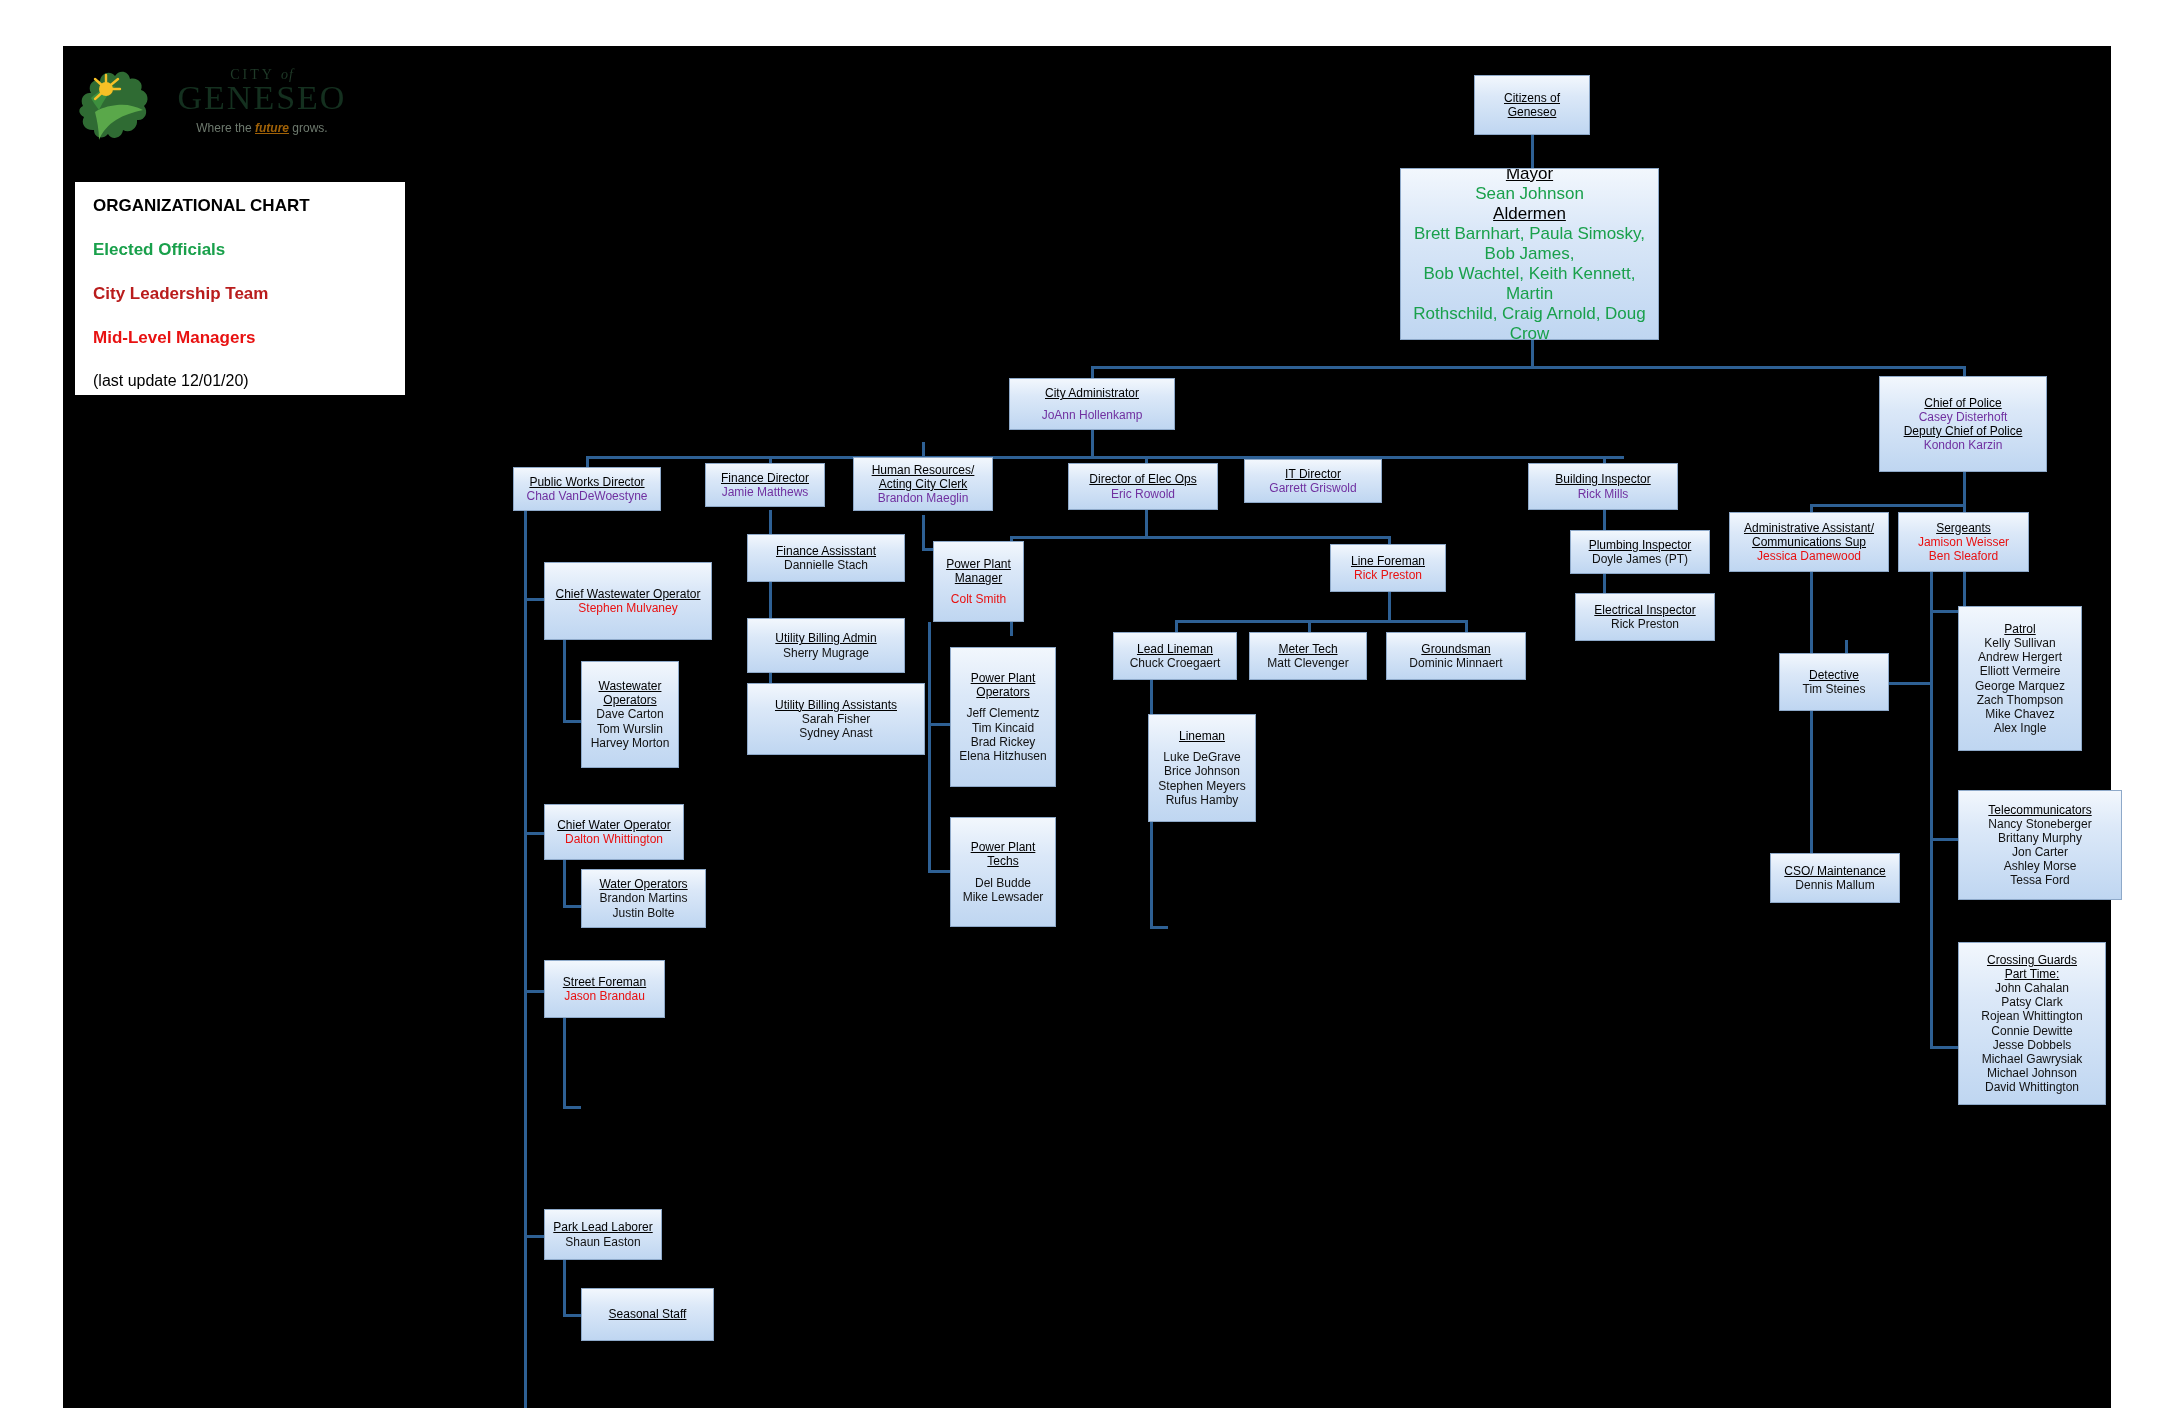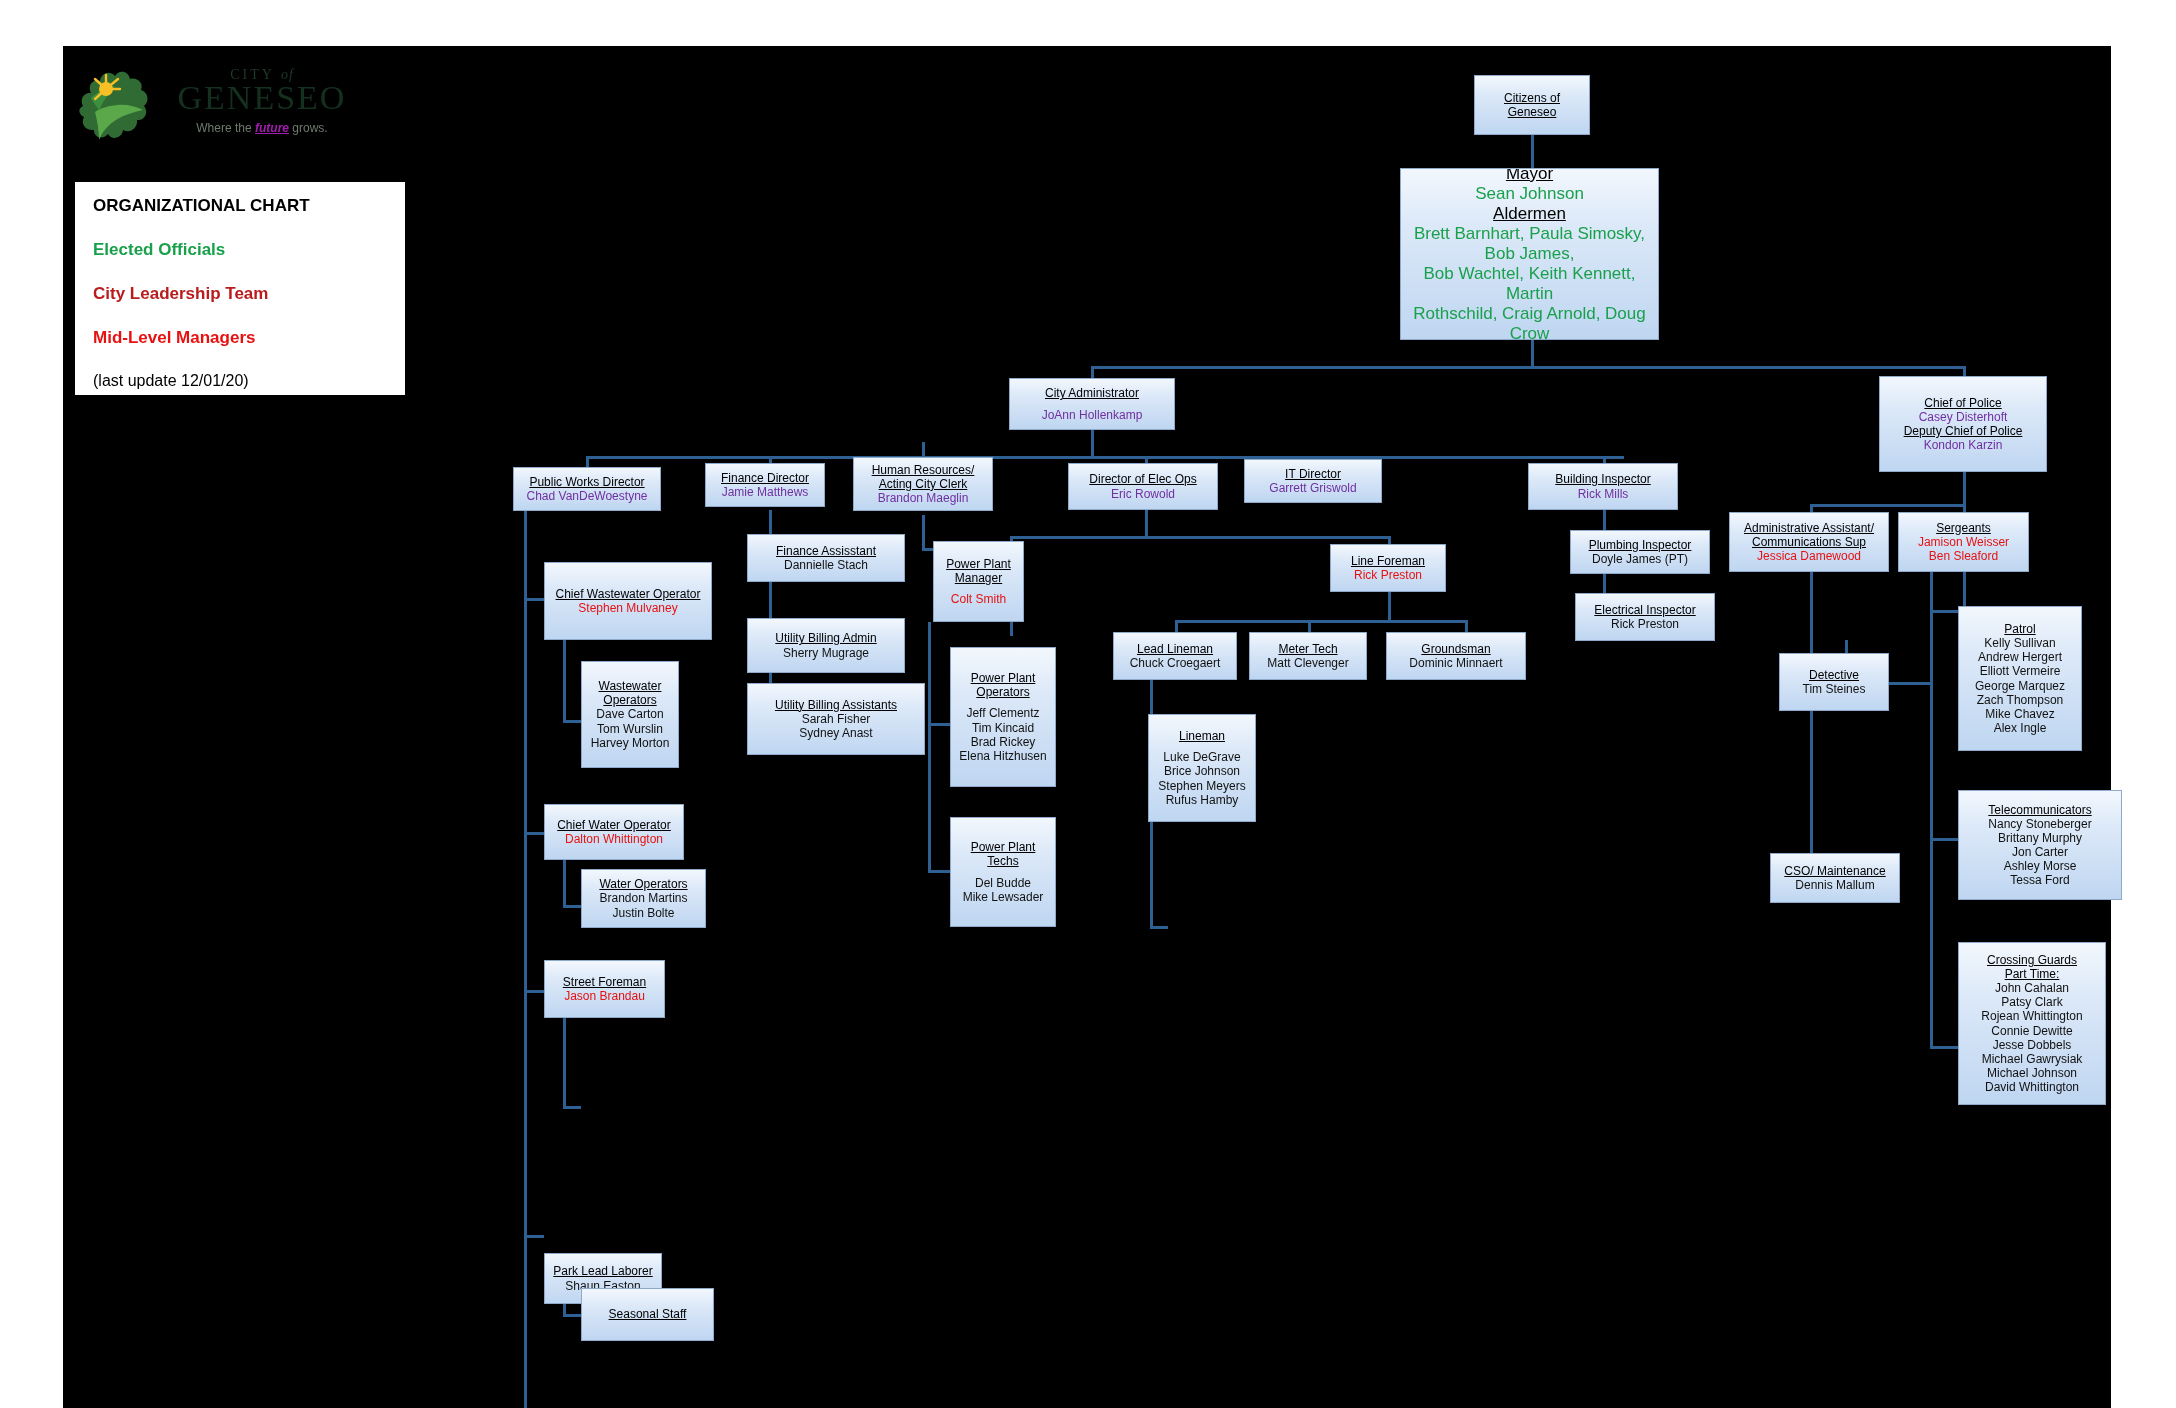--- a/index.html
+++ b/index.html
@@ -44,21 +44,21 @@
     font-family:"Liberation Serif", serif;
     font-size:34px; letter-spacing:2px;
     color:#14301f; text-align:center; line-height:1.0;
     margin:0;
   }
   #logo .tagline{
     font-family:"Liberation Sans", sans-serif;
     font-size:12px; color:#6e7a6e; text-align:center;
     margin-top:6px;
   }
-  #logo .tagline i{color:#a21caf;font-style:italic;font-weight:bold;text-decoration:underline;}
+  #logo .tagline i{color:#a16207;font-style:italic;font-weight:bold;text-decoration:underline;}
   
   #legend{
     position:absolute;
     left:75px; top:182px;
     width:330px; height:213px;
     background:#ffffff;
     padding:14px 18px 0 18px;
     box-sizing:border-box;
   }
   #legend .l-row{
@@ -304,21 +304,21 @@
     <div class="nm">Brandon Martins</div>
     <div class="nm">Justin Bolte</div>
   </div>
 
   <div class="box" style="left:544px;top:960px;width:121px;height:58px;">
     <div class="title">Street Foreman</div>
     <div class="mid">Jason Brandau</div>
   </div>
 
 
-  <div class="box" style="left:544px;top:1209px;width:118px;height:51px;margin-top:44px;">
+  <div class="box" style="left:544px;top:1209px;width:118px;height:51px;">
     <div class="title">Park Lead Laborer</div>
     <div class="nm">Shaun Easton</div>
   </div>
 
   <div class="box" style="left:581px;top:1288px;width:133px;height:53px;">
     <div class="title">Seasonal Staff</div>
   </div>
 
   <div class="box" style="left:747px;top:534px;width:158px;height:48px;">
     <div class="title">Finance Assisstant</div>

